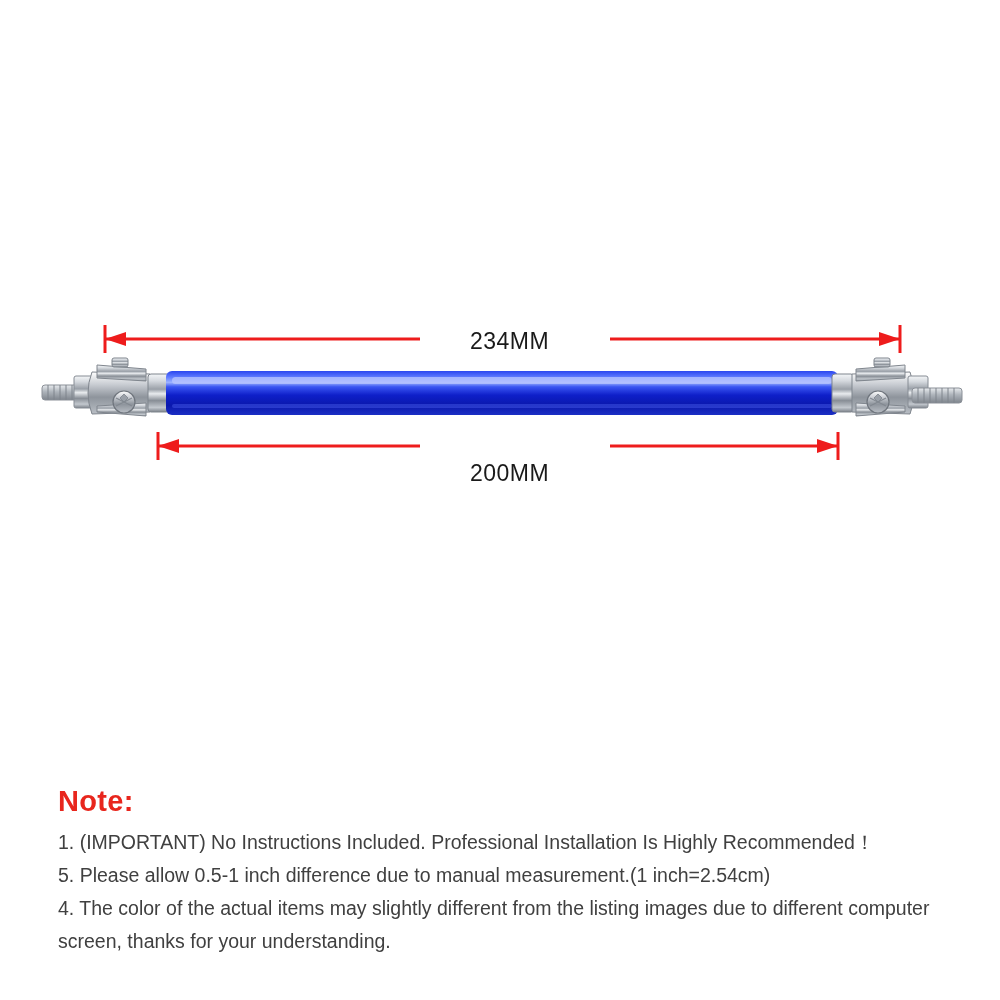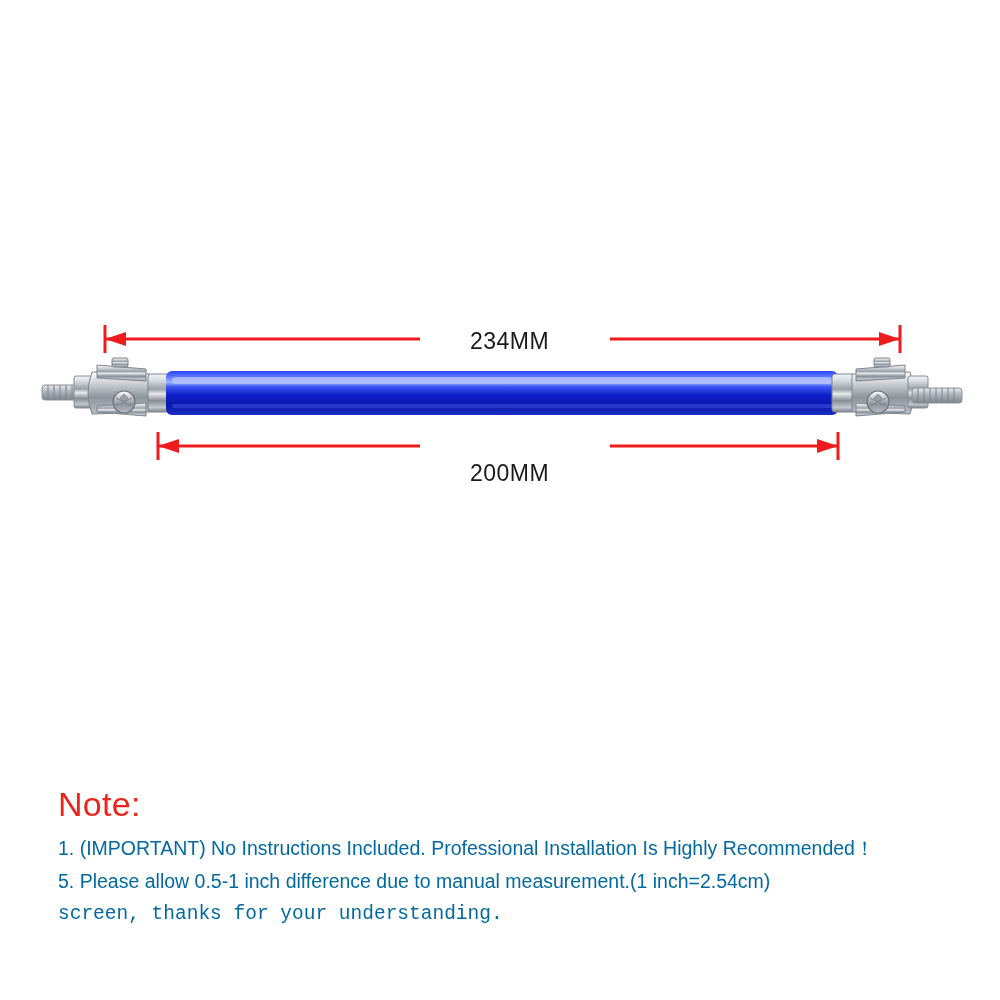--- a/index.html
+++ b/index.html
@@ -46,33 +46,33 @@
 
   
   #note-block {
     position: absolute;
     left: 58px;
     top: 785px;
     width: 912px;
   }
   #note-title {
     color: #e8261d;
-    font-size: 34px;
-    font-weight: normal;
+    font-size: 29px;
+    font-weight: bold;
     margin: 0 0 10px 0;
     letter-spacing: .3px;
   }
   .note-line {
     font-size: 19.5px;
     line-height: 29px;
-    color: #0369a1;
+    color: #404040;
     margin: 0 0 4px 0;
     font-family: "Liberation Sans", sans-serif;
   }
-  .note-line:last-child { margin-bottom: 0; font-family: Liberation Mono, monospace; }
+  .note-line:last-child { margin-bottom: 0; }
 </style>
 </head>
 <body>
 
 <div id="diagram">
 
   <svg width="1000" height="760" viewBox="0 0 1000 760">
     <defs>
 
       <linearGradient id="rodGrad" x1="0" y1="0" x2="0" y2="1">
@@ -203,14 +203,15 @@
 
   
   <div class="dim-label" id="label-234">234MM</div>
   <div class="dim-label" id="label-200">200MM</div>
 </div>
 
 <div id="note-block">
   <div id="note-title">Note:</div>
   <p class="note-line">1. (IMPORTANT) No Instructions Included. Professional Installation Is Highly Recommended！</p>
   <p class="note-line">5. Please allow 0.5-1 inch difference due to manual measurement.(1 inch=2.54cm)</p>
+  <p class="note-line">4. The color of the actual items may slightly different from the listing images due to different computer</p>
   <p class="note-line">screen, thanks for your understanding.</p>
 </div>
 
 </body></html>

